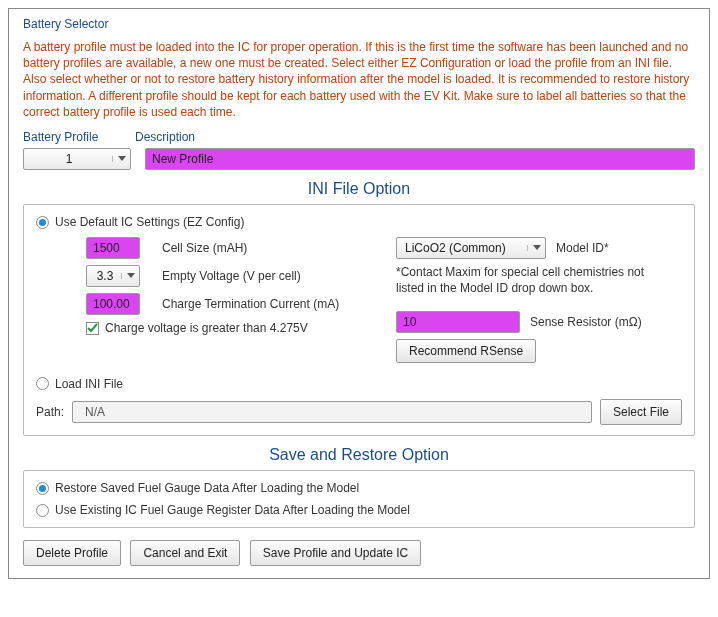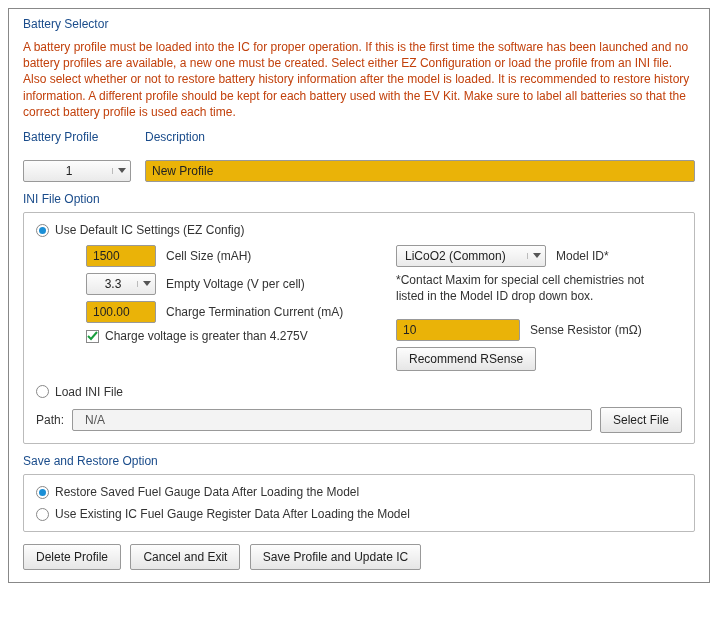--- a/index.html
+++ b/index.html
@@ -21,21 +21,21 @@
     font-size: 12px;
     margin-bottom: 8px;
   }
   .intro {
     color: #c2410c;
     line-height: 1.35;
     margin-bottom: 10px;
   }
   .row { display: flex; align-items: center; }
   .label-blue { color: #1a4c8b; font-size: 12px; }
-  .section-header { color: #1a4c8b; margin: 10px 0 6px 0; font-size: 12px; }
+  .section-header { color: #1a4c8b; margin: 10px 0 6px 0; font-size: 16px; text-align: center; }
   .dropdown, .textfield, .btn {
     border: 1px solid #999;
     background: #fff;
     font-family: inherit;
     font-size: 12px;
     color: #222;
     border-radius: 2px;
   }
   .dropdown {
     display: inline-flex;
@@ -50,21 +50,21 @@
     margin-left: 6px;
     border-left: 1px solid #bbb;
     padding-left: 5px;
     display: inline-flex;
     align-items: center;
   }
   .caret svg { display:block; }
   .textfield {
     height: 22px;
     padding: 2px 6px;
-    background: #eab308;
+    background: #d946ef;
   }
   .textfield.ro { background: #f3f3f3; color:#555; }
   .btn {
     background: linear-gradient(#fdfdfd,#e6e6e6);
     height: 26px;
     padding: 0 12px;
     cursor: pointer;
     color:#222;
   }
   .group-box {
@@ -122,33 +122,33 @@
   }
   .col-right {
     flex: 1;
     padding-left: 20px;
   }
   .field-row {
     display: flex;
     align-items: center;
     margin-bottom: 6px;
   }
-  .field-row .textfield, .field-row .dropdown { width: 70px; margin-right: 10px; }
+  .field-row .textfield, .field-row .dropdown { width: 54px; margin-right: 22px; }
   .note { color:#333; line-height:1.3; margin-top:4px; }
   .bottom-buttons { margin-top: 12px; }
   .bottom-buttons .btn { margin-right: 6px; }
 </style>
 </head>
 <body>
 
 <div class="panel">
   <div class="title">Battery Selector</div>
   <div class="intro">A battery profile must be loaded into the IC for proper operation. If this is the first time the software has been launched and no battery profiles are available, a new one must be created. Select either EZ Configuration or load the profile from an INI file. Also select whether or not to restore battery history information after the model is loaded. It is recommended to restore history information. A different profile should be kept for each battery used with the EV Kit. Make sure to label all batteries so that the correct battery profile is used each time.</div>
 
-  <div class="row" style="align-items:flex-start; gap:14px; margin-bottom:16px;">
+  <div class="row" style="align-items:flex-start; gap:4px; margin-bottom:4px;">
     <div style="width:108px;">
       <div class="label-blue">Battery Profile</div>
     </div>
     <div style="flex:1;">
       <div class="label-blue">Description</div>
     </div>
   </div>
   <div class="row" style="gap:14px;">
     <div class="dropdown" style="width:108px;">
       <span class="dd-text">1</span>

